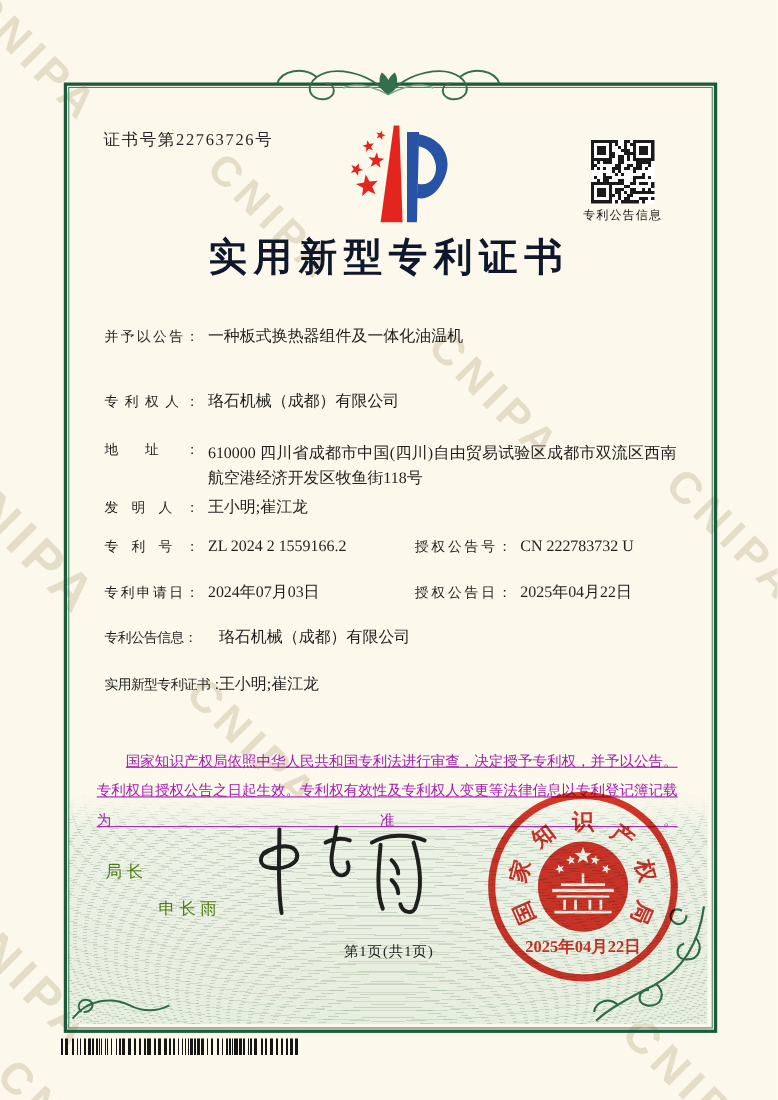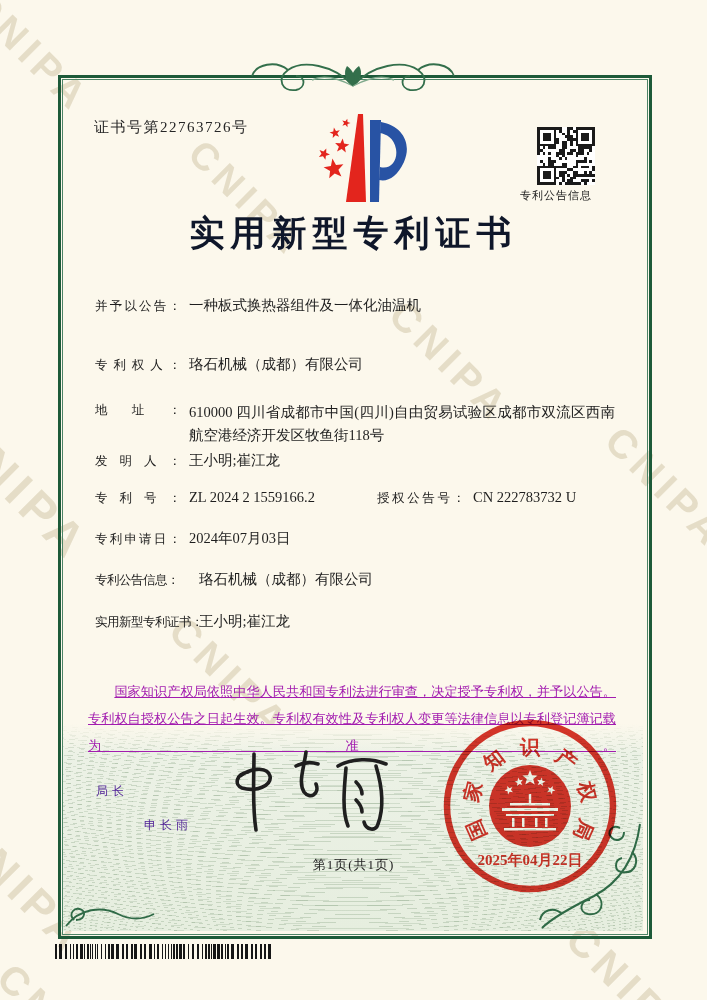--- a/index.html
+++ b/index.html
@@ -9,21 +9,21 @@
   .wm{position:absolute;font-family:"Liberation Sans","DejaVu Sans",sans-serif;font-weight:700;
       font-size:42px;letter-spacing:6px;color:rgba(209,199,170,.55);transform:rotate(45deg);
       transform-origin:0 0;white-space:nowrap;pointer-events:none;}
   
   .frame{position:absolute;left:58px;top:75px;width:588px;height:858px;border:3px solid #1d5a39;}
   .frame-inner{position:absolute;inset:1px;border:1px solid #4d8466;}
   .orn{position:absolute;}
   
   .certno{position:absolute;left:94px;top:118px;font-size:15px;letter-spacing:1.5px;color:#262626;}
   .qr{position:absolute;left:537px;top:127px;width:58px;height:58px;background:#fff;}
-  .qrcap{position:absolute;left:520px;top:188px;width:92px;text-align:left;font-size:11px;
+  .qrcap{position:absolute;left:520px;top:188px;width:92px;text-align:center;font-size:11px;
          letter-spacing:1px;color:#191919;}
   .logo{position:absolute;left:300px;top:110px;width:110px;height:100px;}
   .title{position:absolute;left:0;top:210px;width:707px;text-align:center;font-size:35px;
          font-weight:700;letter-spacing:6px;color:#0f172a;}
   
   .field{position:absolute;left:95px;font-size:14.5px;color:#1e1e1e;white-space:nowrap;}
   .field.col2{left:377px;}
   .lbl{display:inline-block;width:86px;font-size:12.5px;text-align:justify;text-align-last:justify;}
   .lblw{display:inline-block;width:96px;font-size:12.5px;letter-spacing:-0.5px;}
   .lbl2{display:inline-block;width:88px;font-size:12.5px;text-align:justify;text-align-last:justify;}
@@ -37,21 +37,21 @@
   .statement .s2{text-align:justify;text-align-last:justify;}
   
   .band{position:absolute;left:62px;top:724px;width:581px;height:207px;
     background:
       repeating-radial-gradient(ellipse 120% 55% at 50% 135%, rgba(122,152,118,.30) 0 1px, rgba(122,152,118,0) 1px 8px),
       repeating-radial-gradient(ellipse 130% 60% at 50% -45%, rgba(122,152,118,.22) 0 1px, rgba(122,152,118,0) 1px 10px),
       linear-gradient(180deg,#edf2e7,#e6eedf);}
   .band::after{content:"";position:absolute;inset:0;
       background:linear-gradient(180deg, rgba(252,248,236,1) 0, rgba(252,248,236,0) 30px);}
   .gov{position:absolute;left:96px;font-family:"Liberation Sans","DejaVu Sans",sans-serif;
-       font-size:12px;letter-spacing:4px;color:#4c1d95;}
+       font-size:15px;letter-spacing:4px;color:#4d7c0f;}
   .gov.t{top:783px;} .gov.n{top:817px;margin-left:48px;}
   .sig{position:absolute;left:210px;top:742px;width:200px;height:100px;}
   .seal{position:absolute;left:440px;top:716px;width:180px;height:180px;opacity:.93;
         mix-blend-mode:multiply;}
   .pagenum{position:absolute;left:0;top:856px;width:707px;text-align:center;font-size:13px;
            letter-spacing:1px;color:#222;}
   .barcode{position:absolute;left:55px;top:944px;width:216px;height:15px;}
 </style>
 </head>
 <body>
@@ -273,20 +273,23 @@
   </div>
   <div class="field" style="top:489px">
     <span class="lbl">专利号：</span><span class="val">ZL 2024 2 1559166.2</span>
   </div>
   <div class="field col2" style="top:489px">
     <span class="lbl2">授权公告号：</span><span class="val">CN 222783732 U</span>
   </div>
   <div class="field" style="top:529px">
     <span class="lbl">专利申请日：</span><span class="val">2024年07月03日</span>
   </div>
+  <div class="field col2" style="top:529px">
+    <span class="lbl2">授权公告日：</span><span class="val">2025年04月22日</span>
+  </div>
   <div class="field" style="top:570px">
     <span class="lblw">专利公告信息：</span><span class="val">珞石机械（成都）有限公司</span>
   </div>
   <div class="field" style="top:612px">
     <span class="lblw">实用新型专利证书：</span><span class="val">王小明;崔江龙</span>
   </div>
 
   <div class="statement">
     <div class="s1">国家知识产权局依照中华人民共和国专利法进行审查，决定授予专利权，并予以公告。</div>
     <div class="s2">专利权自授权公告之日起生效。专利权有效性及专利权人变更等法律信息以专利登记簿记载为准。</div>

